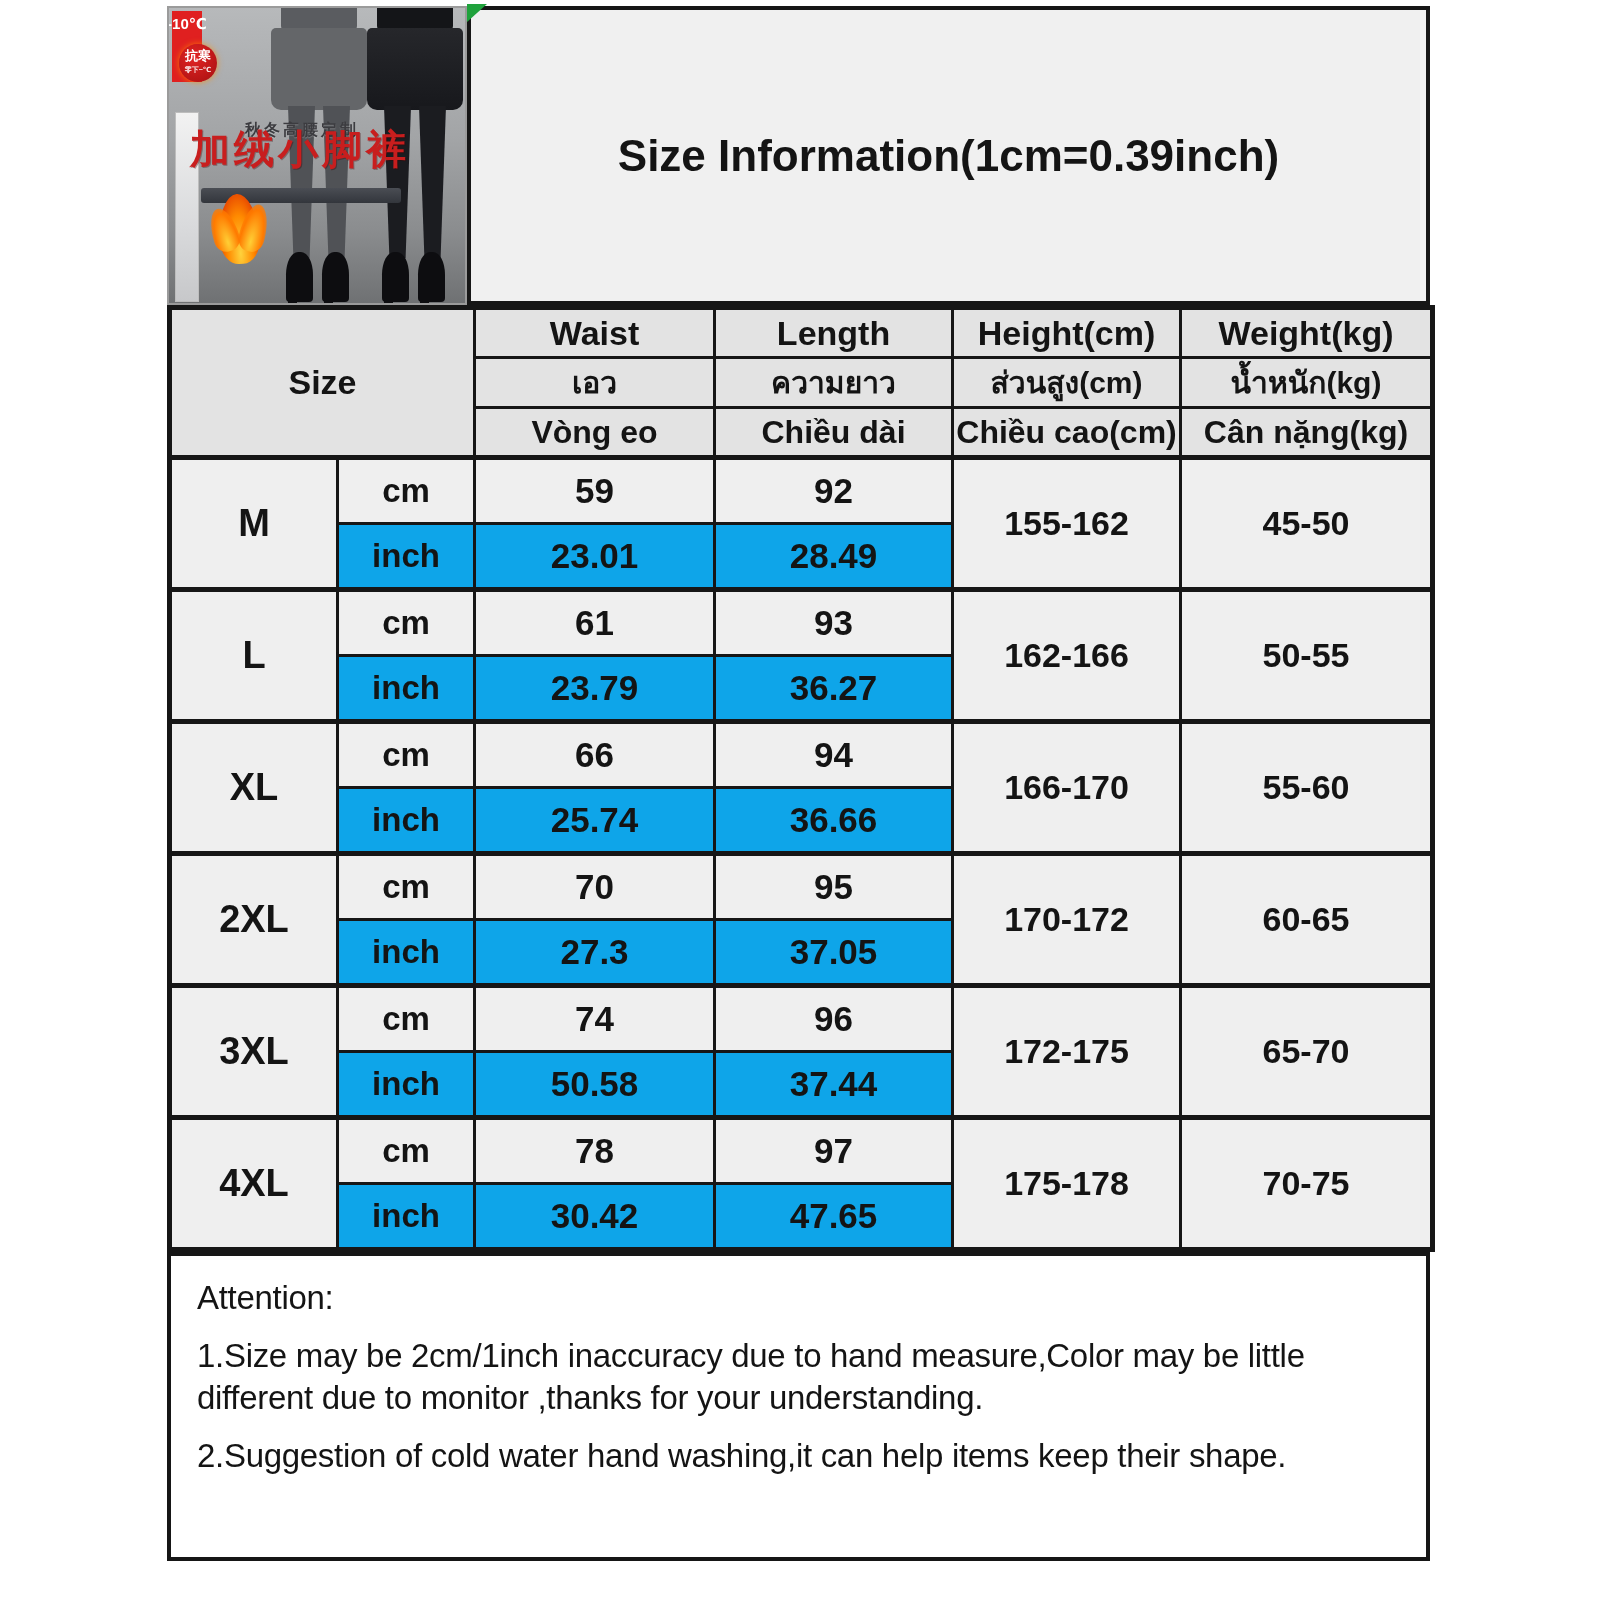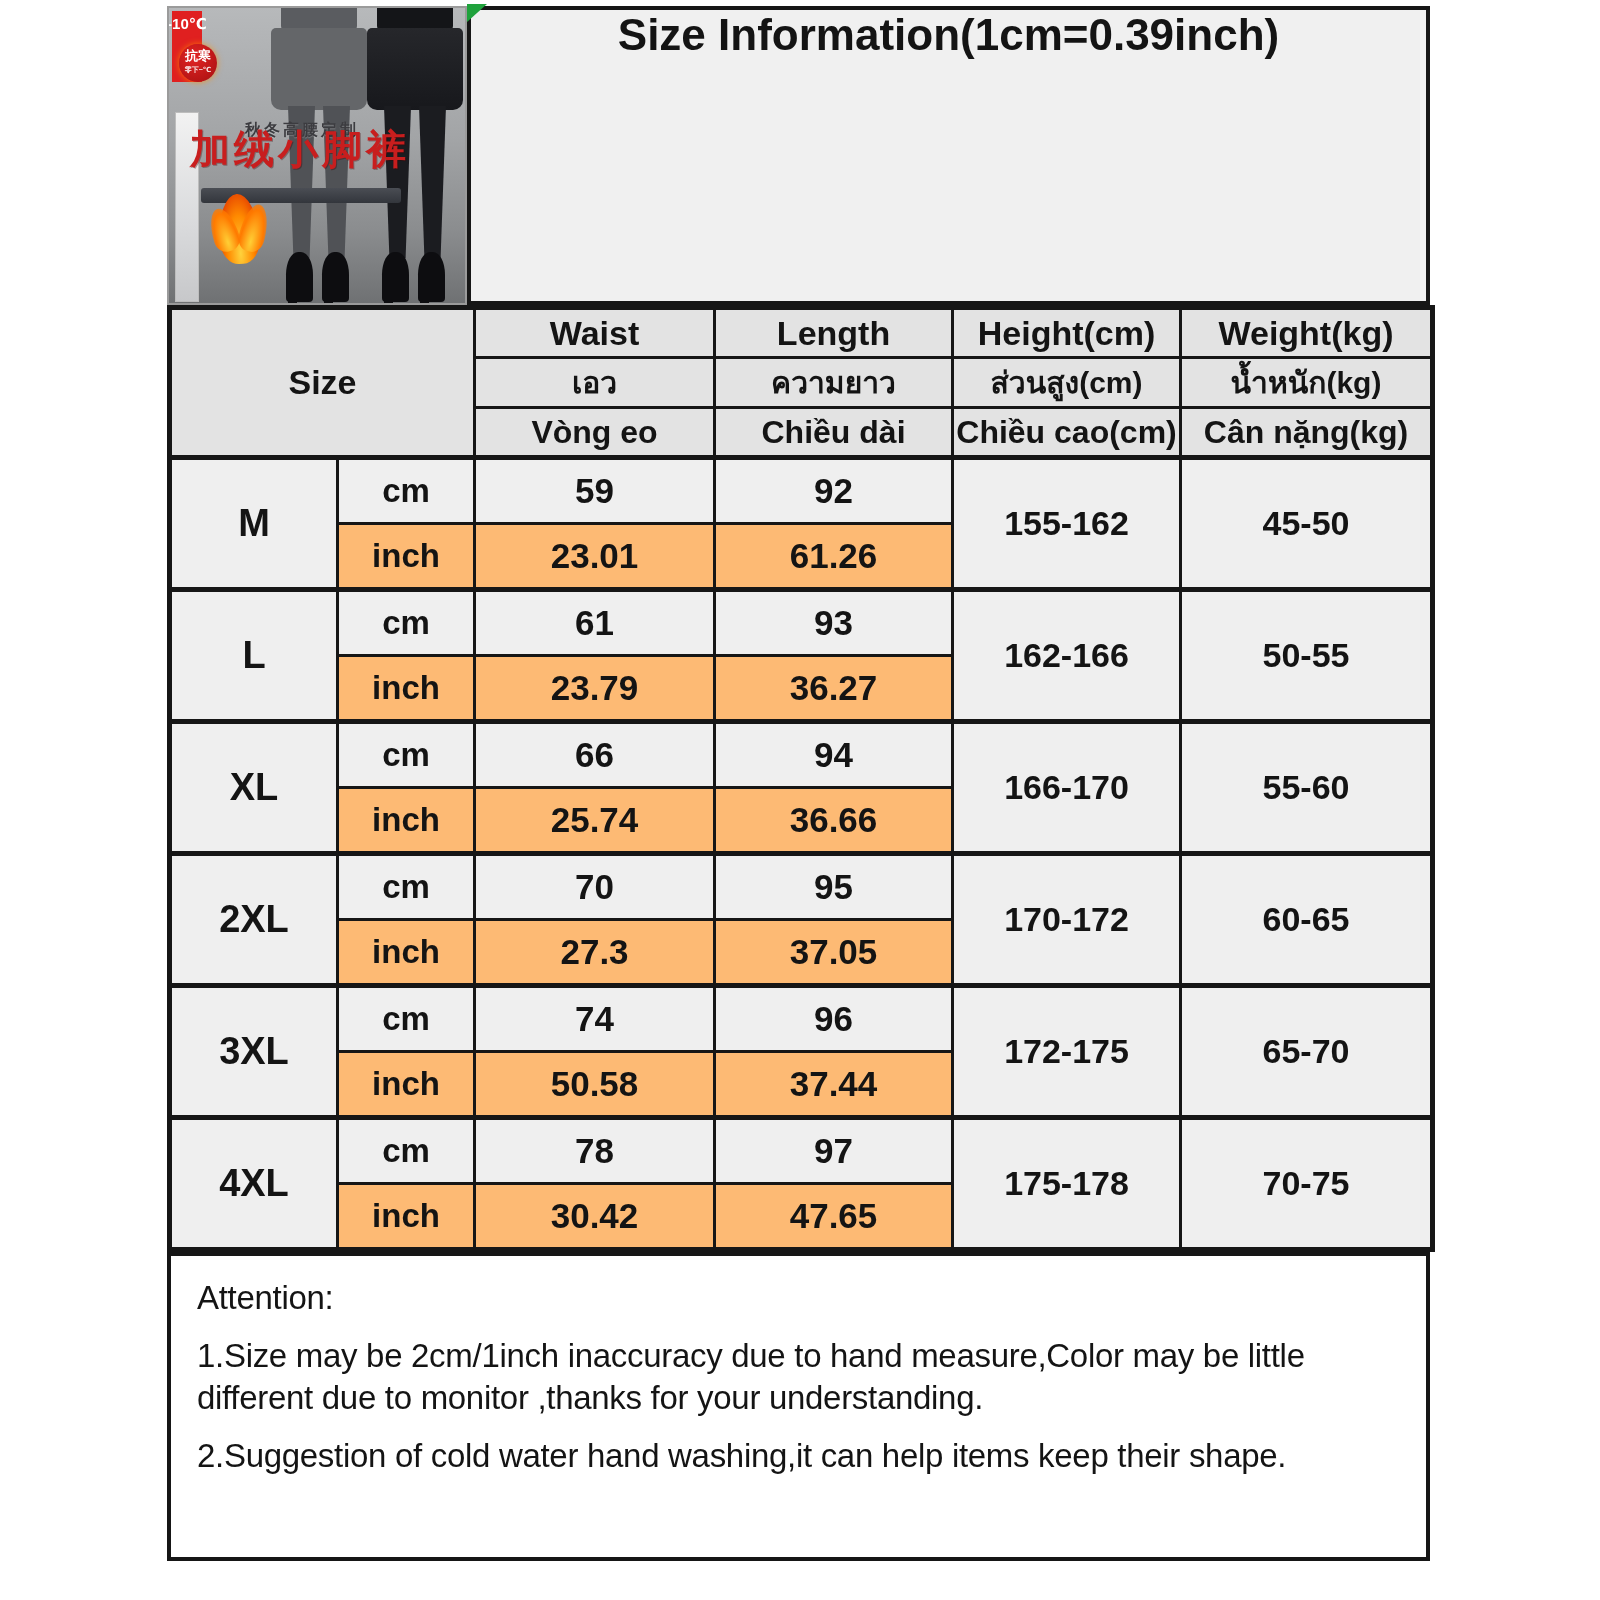--- a/index.html
+++ b/index.html
@@ -63,21 +63,21 @@
   .flame-badge{
     position:absolute;left:10px;top:36px;width:38px;height:38px;border-radius:50%;z-index:7;
     background:radial-gradient(circle at 40% 35%,#e22424,#a50f0f);display:flex;flex-direction:column;
     align-items:center;justify-content:center;color:#fff;font-weight:bold;font-size:13px;line-height:14px;
     box-shadow:0 0 6px rgba(255,140,0,.8);
   }
   .flame-badge .sub{font-size:7px;opacity:.9;}
 
   .title-box{
     flex:1;background:#f0f0f0;border:4px solid #161616;box-sizing:border-box;position:relative;
-    display:flex;flex-direction:column;align-items:center;row-gap:13px;
+    display:flex;flex-direction:column;justify-content:center;align-items:center;row-gap:13px;
   }
   .green-corner{position:absolute;left:-4px;top:-6px;width:0;height:0;border-top:18px solid #1fa23c;border-right:20px solid transparent;}
   .title-en{font-size:44px;font-weight:bold;letter-spacing:0px;}
   .title-th{font-size:38px;font-weight:bold;}
   .title-vi{font-size:42px;font-weight:bold;}
 
   
   table.size-table{
     border-collapse:collapse;table-layout:fixed;width:1263px;
     border:5px solid #161616;
@@ -88,21 +88,21 @@
   }
   tr.hdr td{height:46px;background:#e3e3e3;font-size:34px;}
   tr.hdr-th td{font-size:30px;}
   tr.hdr-vi td{font-size:32px;border-bottom-width:5px;}
   td.size-cell{background:#d8d8d8;font-size:64px;}
   td.size-label{background:#d8d8d8;font-size:38px;}
   tr.grp td{border-top-width:5px;}
   td.unit{font-size:33px;}
   td.val{font-size:35px;}
   tr.cm-row td{height:62px;background:#efefef;}
-  tr.in-row td{height:62px;background:#fdba74;}
+  tr.in-row td{height:62px;background:#0ea5e9;}
   td.range{background:#efefef;font-size:34px;}
 
   
   .attention{
     width:1263px;height:310px;box-sizing:border-box;background:#ffffff;
     border:4px solid #161616;border-top-width:5px;margin-top:-1px;
     padding:5px 10px;font-size:33px;line-height:42px;font-weight:400;letter-spacing:-0.3px;
   }
   .attention p{margin:16px;}
 </style>
@@ -192,21 +192,21 @@
         <td class="size-label" rowspan="2">M</td>
         <td class="unit">cm</td>
         <td class="val">59</td>
         <td class="val">92</td>
         <td class="range" rowspan="2">155-162</td>
         <td class="range" rowspan="2">45-50</td>
       </tr>
       <tr class="in-row">
         <td class="unit">inch</td>
         <td class="val">23.01</td>
-        <td class="val">61.26</td>
+        <td class="val">28.49</td>
       </tr>
 
       <tr class="grp cm-row">
         <td class="size-label" rowspan="2">L</td>
         <td class="unit">cm</td>
         <td class="val">61</td>
         <td class="val">93</td>
         <td class="range" rowspan="2">162-166</td>
         <td class="range" rowspan="2">50-55</td>
       </tr>

